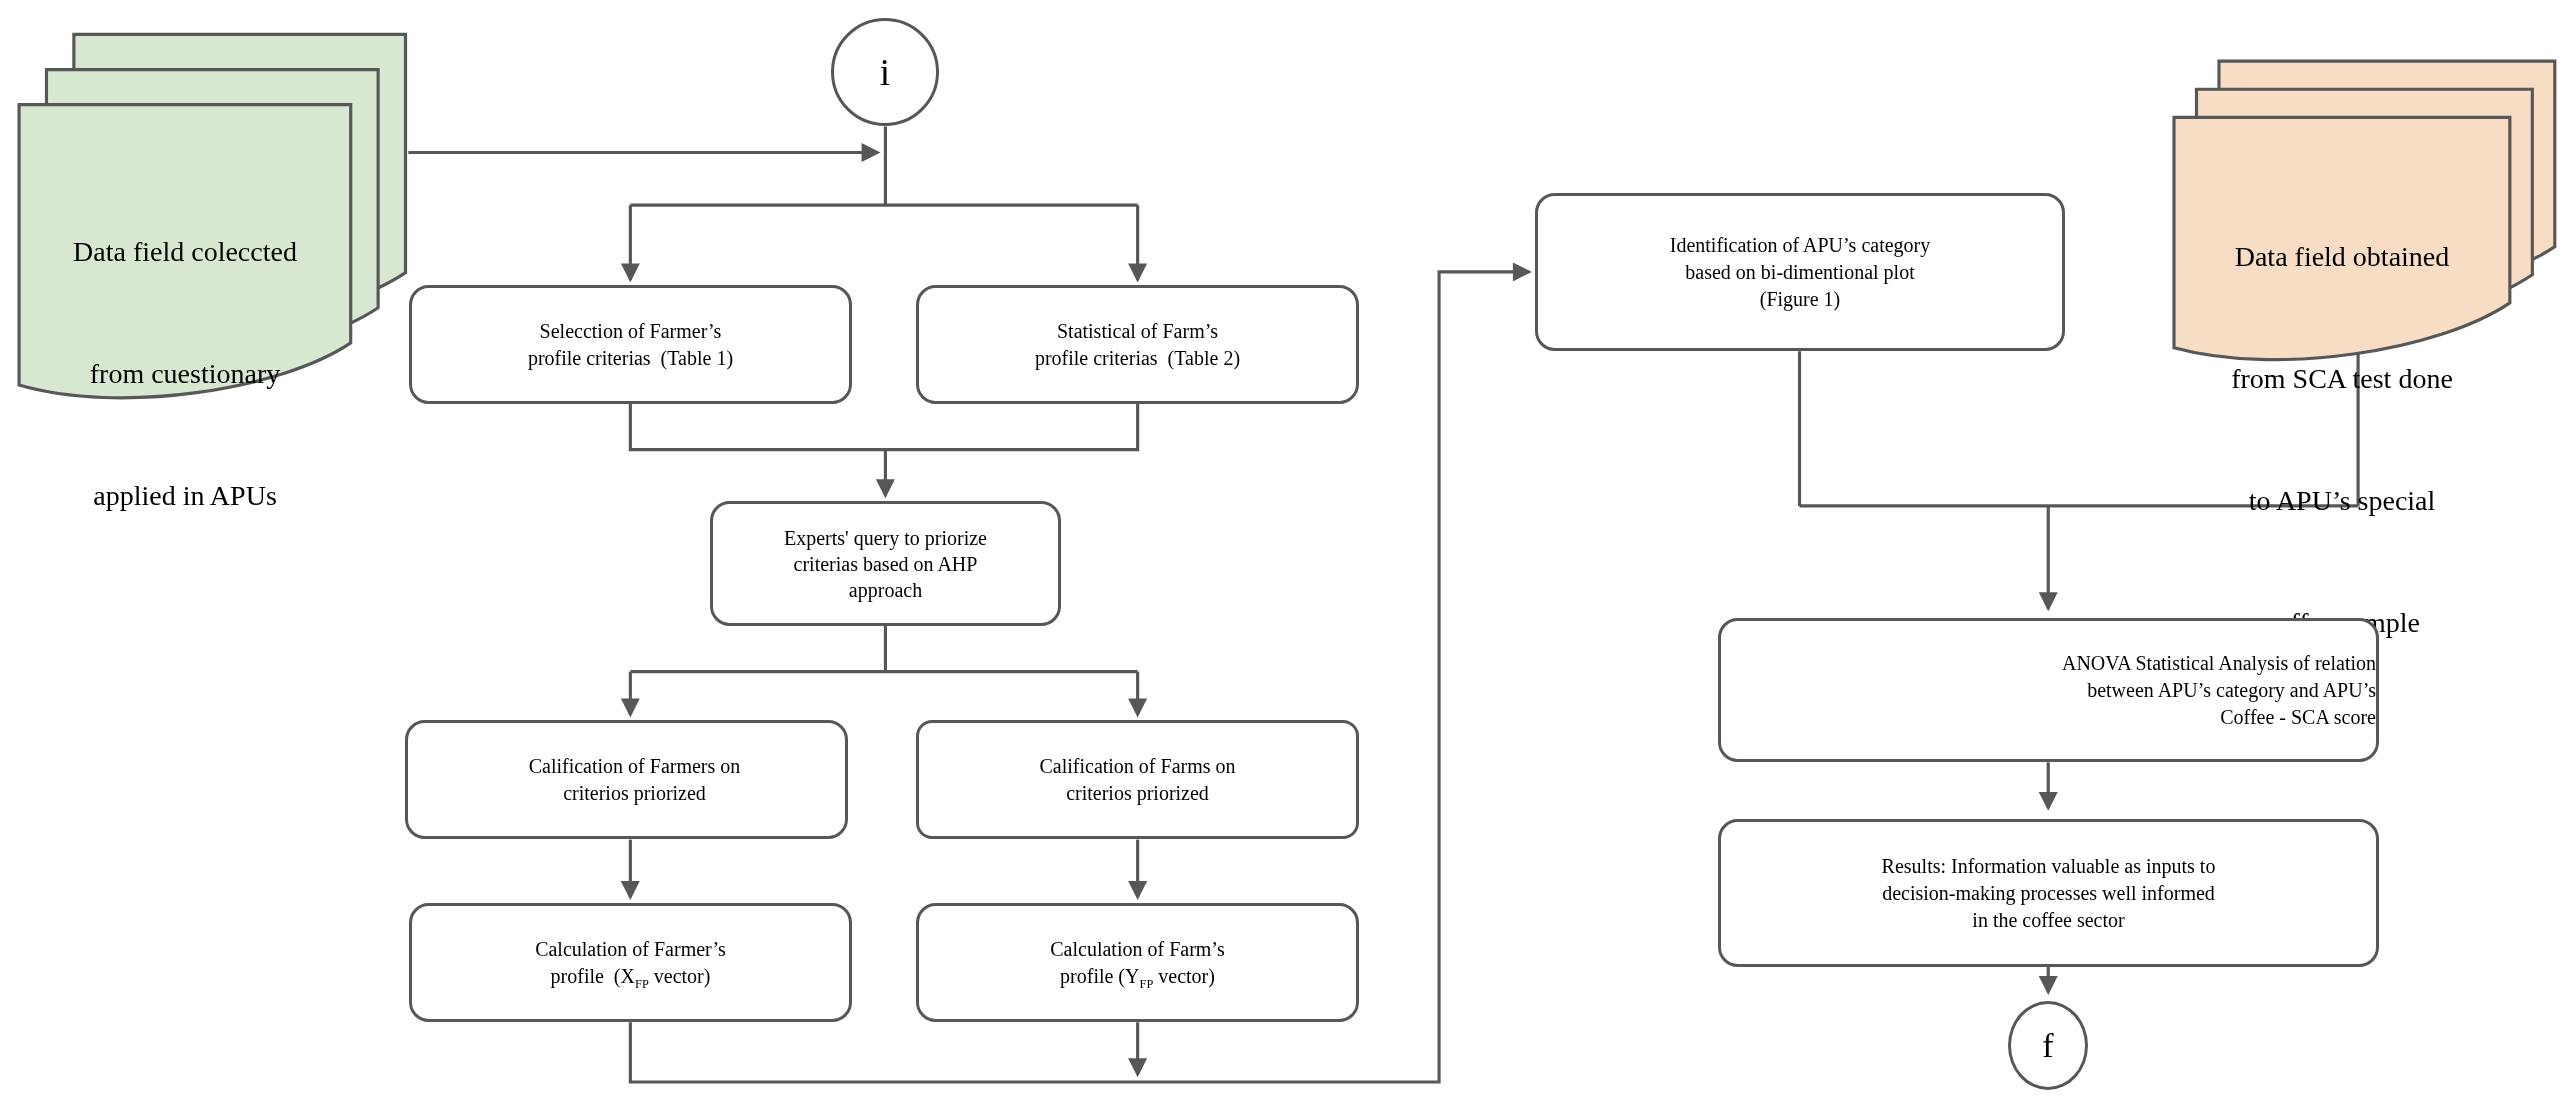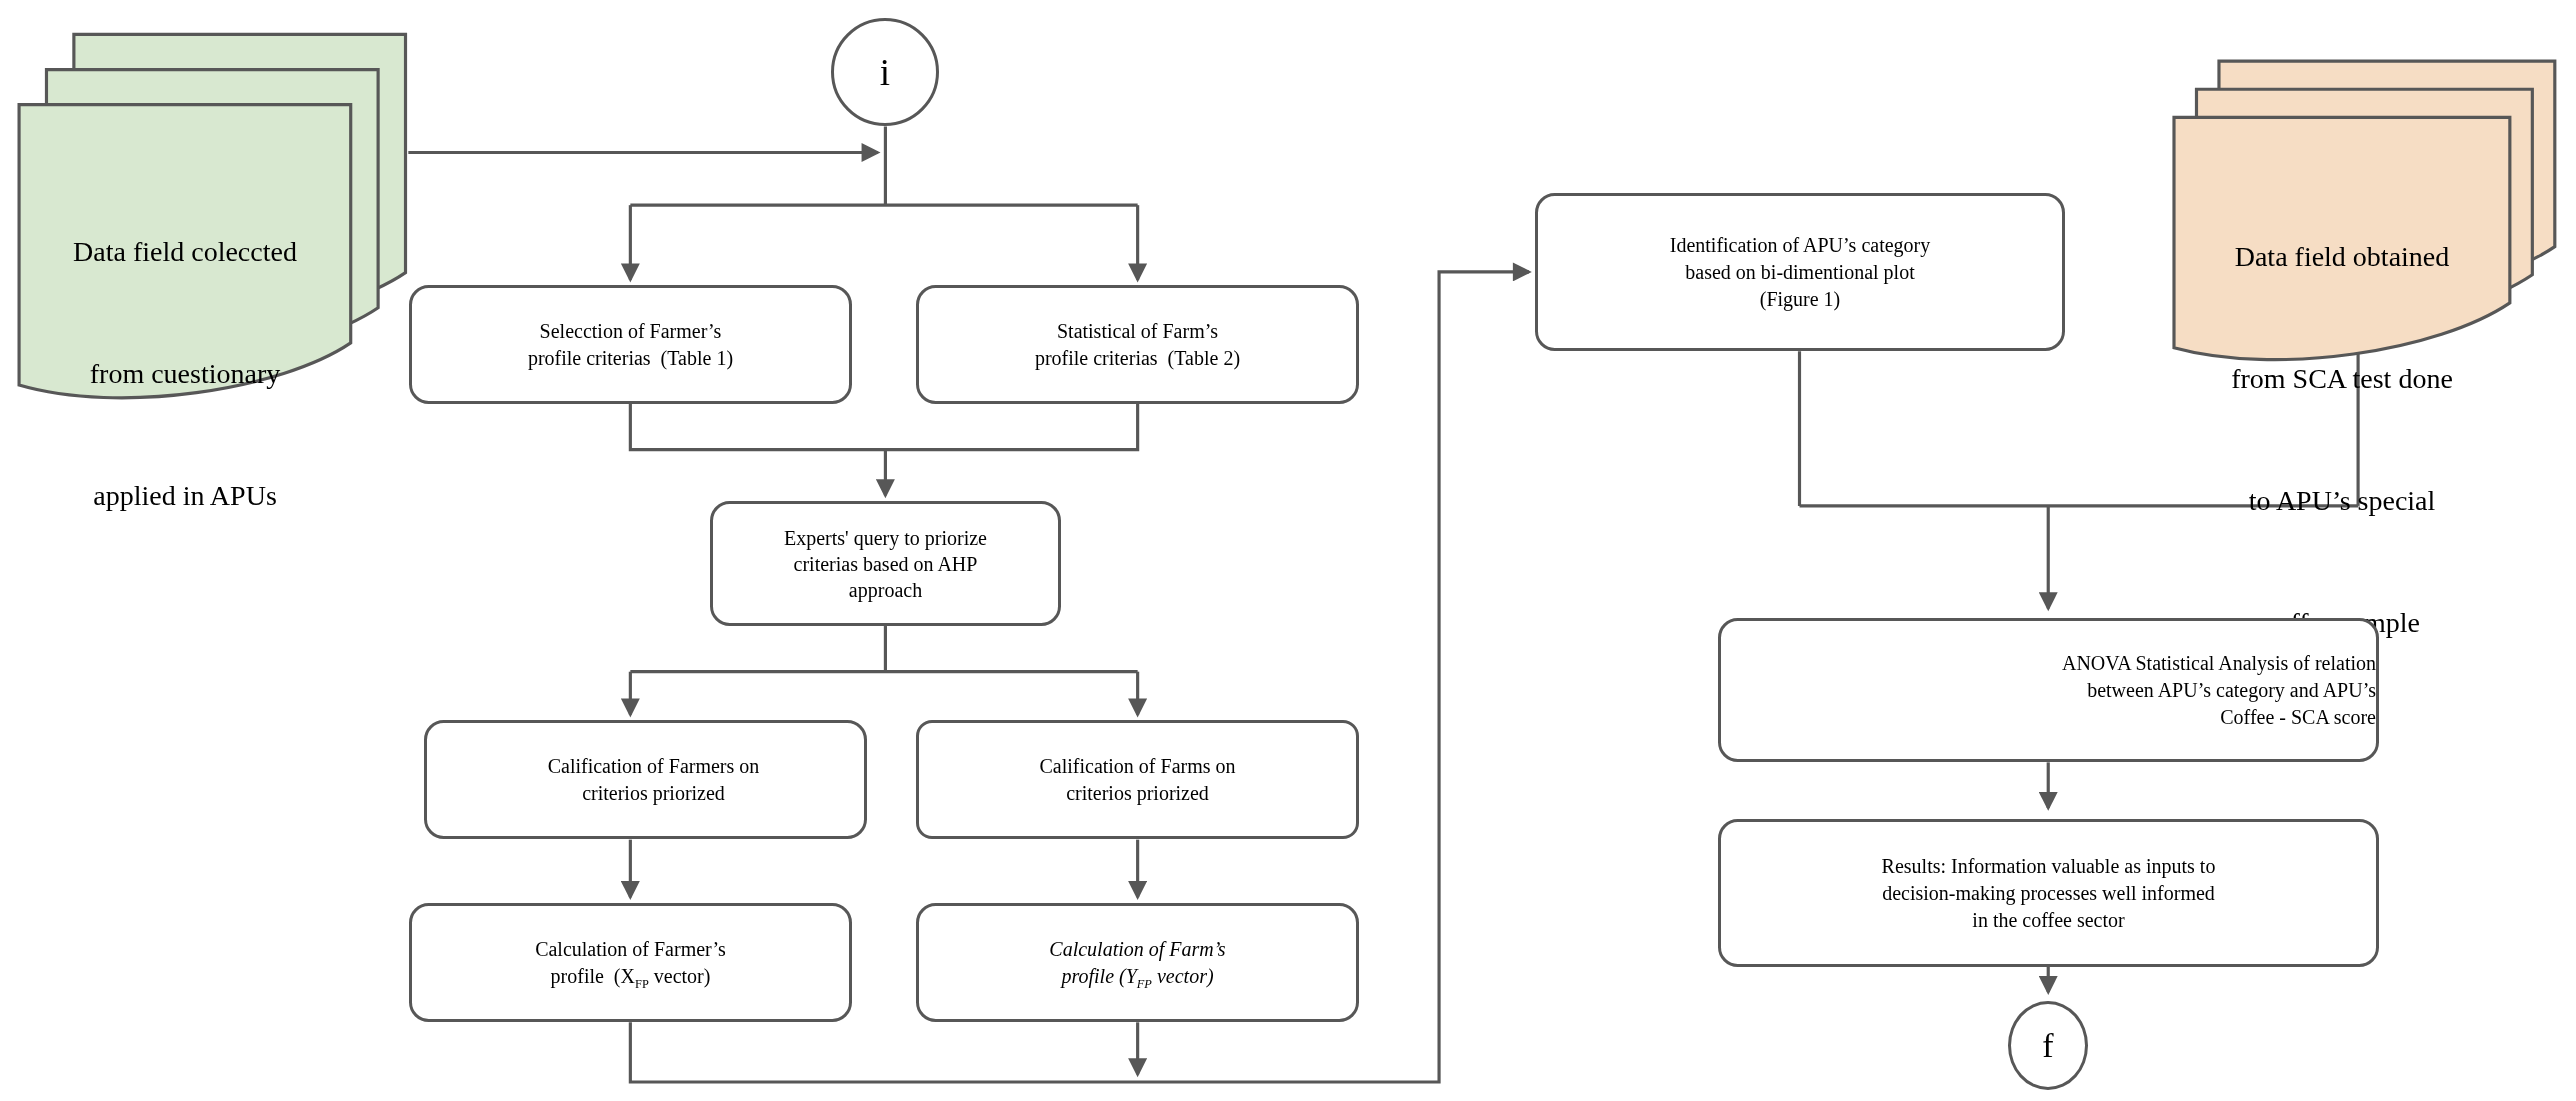--- a/index.html
+++ b/index.html
@@ -112,36 +112,36 @@
     <span class="ln">Statistical of Farm’s</span>
     <span class="ln">profile criterias  (Table 2)</span>
   </div>
 
   <div class="box" style="left:710px;top:501px;width:351px;height:125px;line-height:1.3;">
     <span class="ln">Experts' query to priorize</span>
     <span class="ln">criterias based on AHP</span>
     <span class="ln">approach</span>
   </div>
 
-  <div class="box" style="left:424px;top:720px;width:443px;height:119px;padding-left:16px;">
+  <div class="box" style="left:405px;top:720px;width:443px;height:119px;padding-left:16px;">
     <span class="ln">Calification of Farmers on</span>
     <span class="ln">criterios priorized</span>
   </div>
 
   <div class="box" style="left:916px;top:720px;width:443px;height:119px;border-radius:16px;">
     <span class="ln">Calification of Farms on</span>
     <span class="ln">criterios priorized</span>
   </div>
 
   <div class="box" style="left:409px;top:903px;width:443px;height:119px;">
     <span class="ln">Calculation of Farmer’s</span>
     <span class="ln"><span>profile  (X</span><sub class="fp">FP</sub><span> vector)</span></span>
   </div>
 
-  <div class="box" style="left:916px;top:903px;width:443px;height:119px;font-style:italic;">
+  <div class="box" style="left:916px;top:903px;width:443px;height:119px;">
     <span class="ln">Calculation of Farm’s</span>
     <span class="ln"><span>profile (Y</span><sub class="fp">FP</sub><span> vector)</span></span>
   </div>
 
   <div class="box" style="left:1535px;top:193px;width:530px;height:158px;">
     <span class="ln">Identification of APU’s category</span>
     <span class="ln">based on bi-dimentional plot</span>
     <span class="ln">(Figure 1)</span>
   </div>
 

